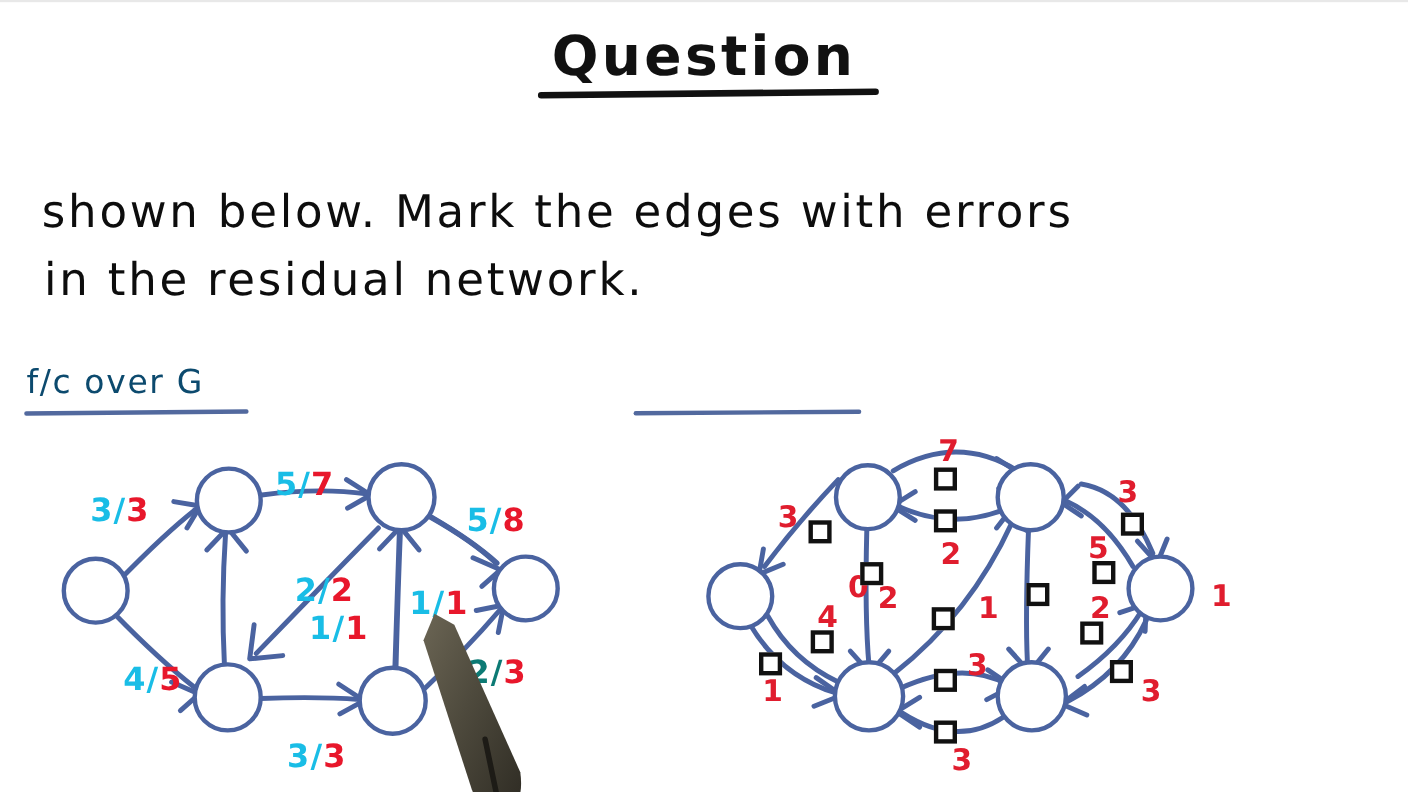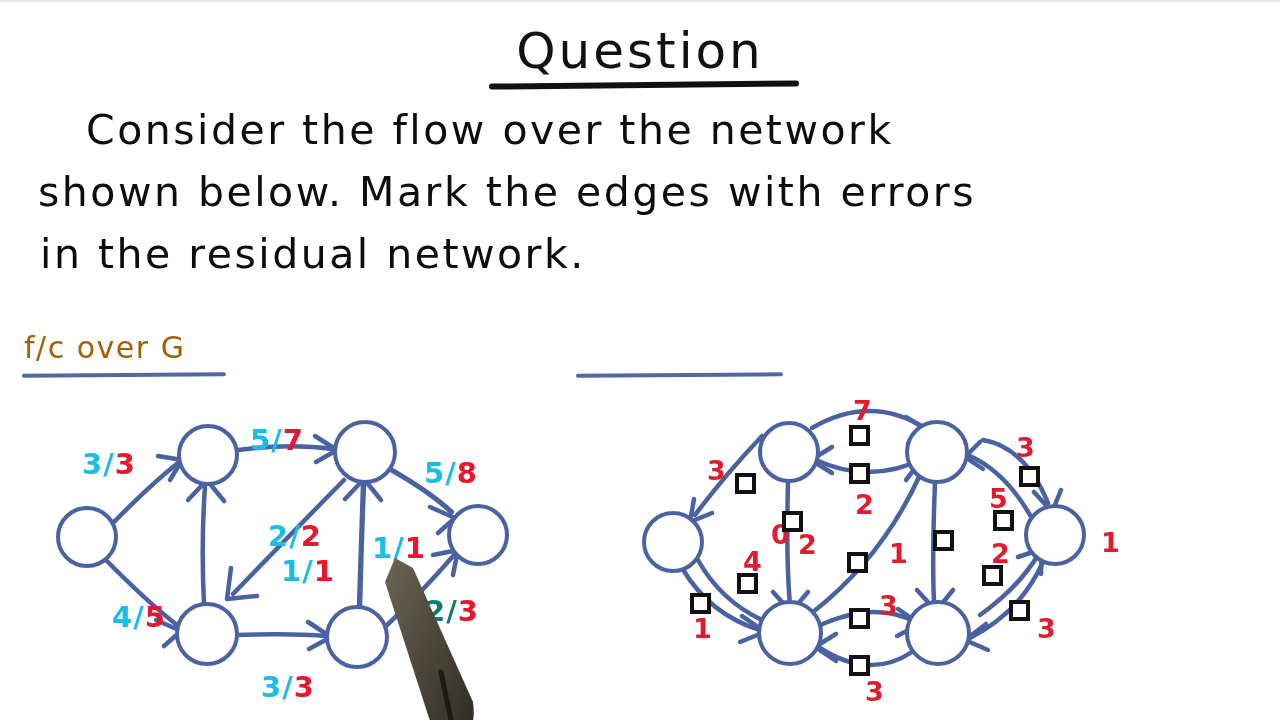--- a/index.html
+++ b/index.html
@@ -35,20 +35,21 @@
     font-weight: 400;
     letter-spacing: 1px;
     white-space: nowrap;
   }
   #title {
     left: 0; top: 22px;
     width: 1280px;
     text-align: center;
     font-size: 50px;
     letter-spacing: 3px;
+    font-weight: bold;
   }
   #title-underline {
     position: absolute;
     left: 489px; top: 82px;
     width: 310px; height: 6px;
     background: #111111;
     border-radius: 3px;
     transform: rotate(-0.6deg);
   }
   .qline {
@@ -56,21 +57,21 @@
     letter-spacing: 2.5px;
     color: #0d0d0d;
   }
   #qline1 { left: 86px; top: 106px; }
   #qline2 { left: 38px; top: 168px; }
   #qline3 { left: 40px; top: 230px; }
 
   
   .sec-head {
     position: absolute;
-    color: #a16207;
+    color: #0c4a6e;
     font-size: 30px;
     letter-spacing: 1.5px;
     white-space: nowrap;
   }
   .sec-head .sub {
     font-size: 19px;
     vertical-align: sub;
   }
   #head-left { left: 24px; top: 330px; }
   #head-right { left: 578px; top: 330px; }
@@ -152,21 +153,20 @@
 </head>
 <body>
 
 <div id="canvas">
 
   <div class="top-edge"></div>
 
   <div class="hw" id="title">Question</div>
   <div id="title-underline"></div>
 
-  <div class="hw qline" id="qline1">Consider the flow over the network</div>
   <div class="hw qline" id="qline2">shown below. Mark the edges with errors</div>
   <div class="hw qline" id="qline3">in the residual network.</div>
 
   <div class="sec-head" id="head-left">f/c over G</div>
   <div class="sec-underline" id="ul-left"></div>
 
   <div class="sec-underline" id="ul-right"></div>
 
   <svg class="graph" id="graph-left" width="560" height="330" style="left:0px; top:400px;">
 

